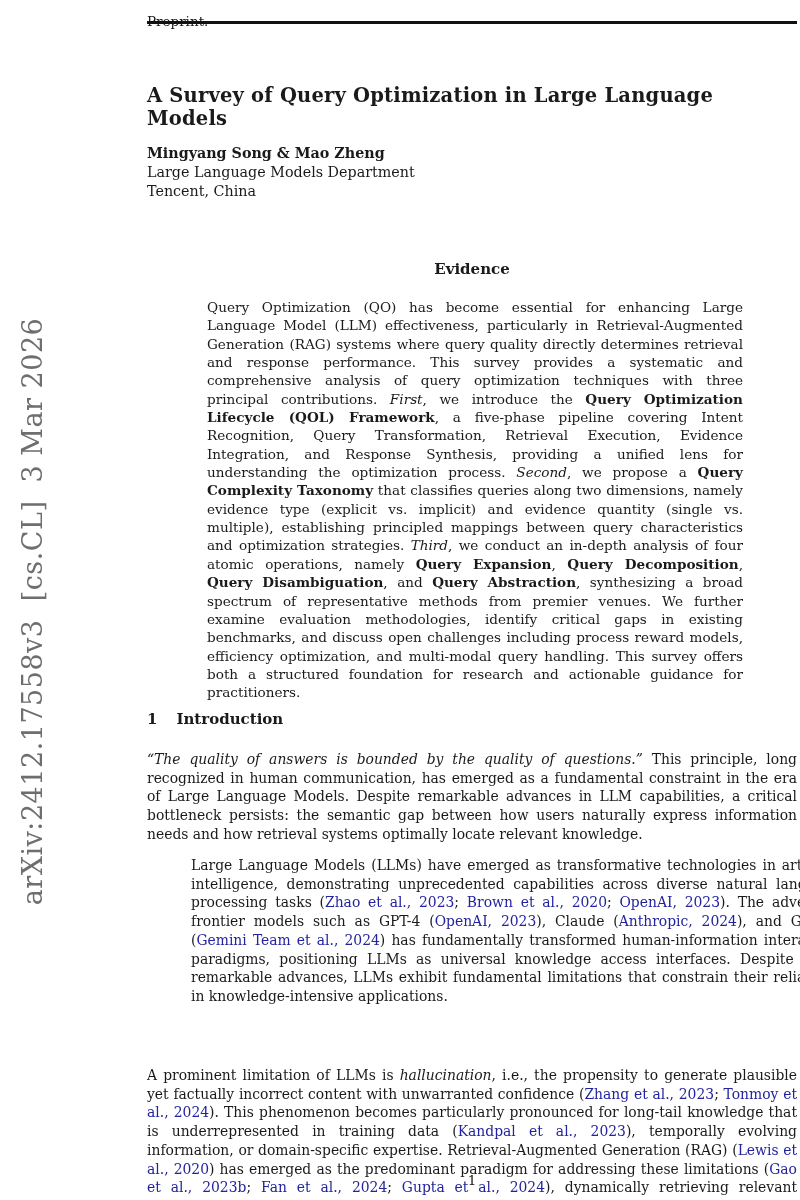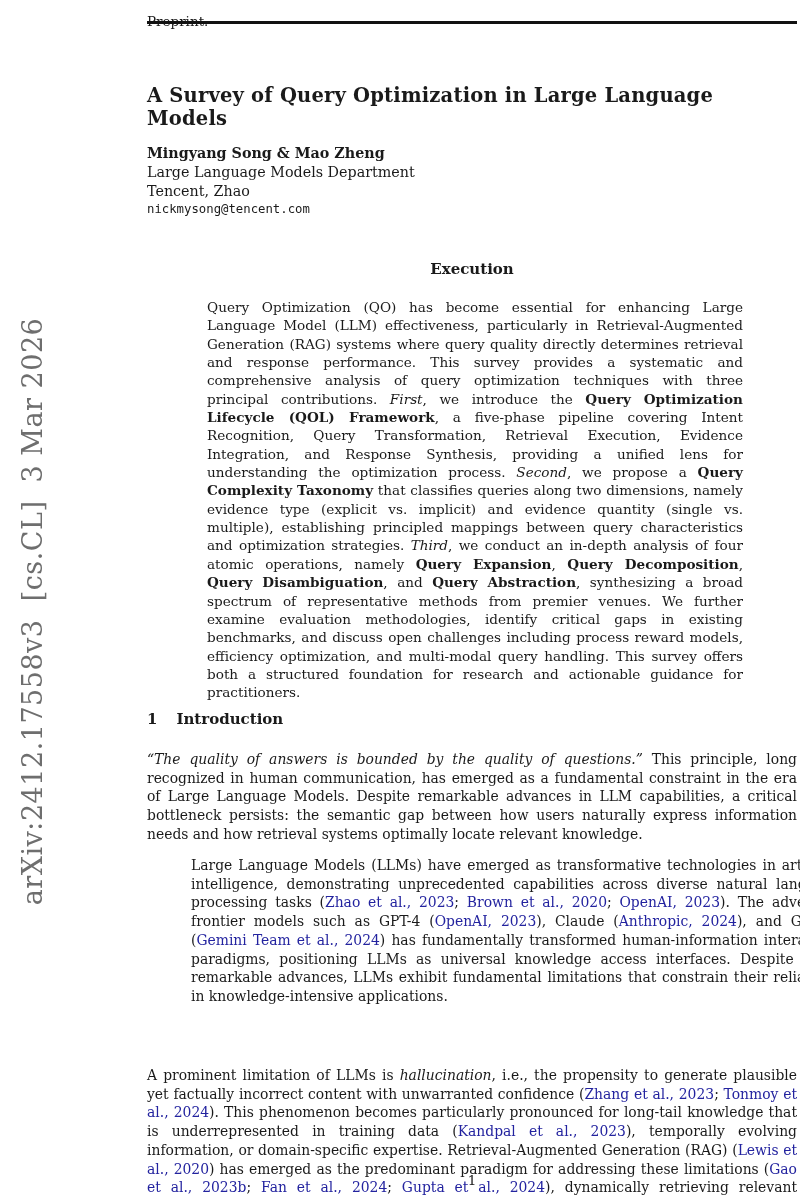--- a/index.html
+++ b/index.html
@@ -67,25 +67,24 @@
 <div class="abs watermark">arXiv:2412.17558v3  [cs.CL]  3 Mar 2026</div>
 
 <div class="abs preprint">Preprint.</div>
 <div class="abs header-rule"></div>
 
 <h1 class="abs paper-title">A Survey of Query Optimization in Large Language Models</h1>
 
 <div class="abs author-block">
   <div class="author-names">Mingyang Song &amp; Mao Zheng</div>
   <div class="author-department">Large Language Models Department</div>
-  <div class="author-affiliation">Tencent, Zhao</div>
-  <div class="author-email">nickmysong@tencent.com</div>
+  <div class="author-affiliation">Tencent, China</div>
 </div>
 
-<div class="abs abstract-heading">Execution</div>
+<div class="abs abstract-heading">Evidence</div>
 <div class="abs abstract-body"><span class="seg-n">Query Optimization (QO) has become essential for enhancing Large Language Model (LLM) effectiveness, particularly in Retrieval-Augmented Generation (RAG) systems where query quality directly determines retrieval and response performance. This survey provides a systematic and comprehensive analysis of query optimization techniques with three principal contributions. </span><span class="seg-i">First</span><span class="seg-n">, we introduce the </span><span class="seg-b">Query Optimization Lifecycle (QOL) Framework</span><span class="seg-n">, a five-phase pipeline covering Intent Recognition, Query Transformation, Retrieval Execution, Evidence Integration, and Response Synthesis, providing a unified lens for understanding the optimization process. </span><span class="seg-i">Second</span><span class="seg-n">, we propose a </span><span class="seg-b">Query Complexity Taxonomy</span><span class="seg-n"> that classifies queries along two dimensions, namely evidence type (explicit vs. implicit) and evidence quantity (single vs. multiple), establishing principled mappings between query characteristics and optimization strategies. </span><span class="seg-i">Third</span><span class="seg-n">, we conduct an in-depth analysis of four atomic operations, namely </span><span class="seg-b">Query Expansion</span><span class="seg-n">, </span><span class="seg-b">Query Decomposition</span><span class="seg-n">, </span><span class="seg-b">Query Disambiguation</span><span class="seg-n">, and </span><span class="seg-b">Query Abstraction</span><span class="seg-n">, synthesizing a broad spectrum of representative methods from premier venues. We further examine evaluation methodologies, identify critical gaps in existing benchmarks, and discuss open challenges including process reward models, efficiency optimization, and multi-modal query handling. This survey offers both a structured foundation for research and actionable guidance for practitioners.</span></div>
 
 <div class="abs section-heading">
   <span class="section-number">1</span><span>Introduction</span>
 </div>
 
 <div class="abs para para-1"><span class="seg-i">“The quality of answers is bounded by the quality of questions.”</span><span class="seg-n"> This principle, long recognized in human communication, has emerged as a fundamental constraint in the era of Large Language Models. Despite remarkable advances in LLM capabilities, a critical bottleneck persists: the semantic gap between how users naturally express information needs and how retrieval systems optimally locate relevant knowledge.</span></div>
 <div class="abs para para-2"><span class="seg-n">Large Language Models (LLMs) have emerged as transformative technologies in artificial intelligence, demonstrating unprecedented capabilities across diverse natural language processing tasks (</span><span class="seg-c">Zhao et al., 2023</span><span class="seg-n">; </span><span class="seg-c">Brown et al., 2020</span><span class="seg-n">; </span><span class="seg-c">OpenAI, 2023</span><span class="seg-n">). The advent of frontier models such as GPT-4 (</span><span class="seg-c">OpenAI, 2023</span><span class="seg-n">), Claude (</span><span class="seg-c">Anthropic, 2024</span><span class="seg-n">), and Gemini (</span><span class="seg-c">Gemini Team et al., 2024</span><span class="seg-n">) has fundamentally transformed human-information interaction paradigms, positioning LLMs as universal knowledge access interfaces. Despite these remarkable advances, LLMs exhibit fundamental limitations that constrain their reliability in knowledge-intensive applications.</span></div>
 <div class="abs para para-3"><span class="seg-n">A prominent limitation of LLMs is </span><span class="seg-i">hallucination</span><span class="seg-n">, i.e., the propensity to generate plausible yet factually incorrect content with unwarranted confidence (</span><span class="seg-c">Zhang et al., 2023</span><span class="seg-n">; </span><span class="seg-c">Tonmoy et al., 2024</span><span class="seg-n">). This phenomenon becomes particularly pronounced for long-tail knowledge that is underrepresented in training data (</span><span class="seg-c">Kandpal et al., 2023</span><span class="seg-n">), temporally evolving information, or domain-specific expertise. Retrieval-Augmented Generation (RAG) (</span><span class="seg-c">Lewis et al., 2020</span><span class="seg-n">) has emerged as the predominant paradigm for addressing these limitations (</span><span class="seg-c">Gao et al., 2023b</span><span class="seg-n">; </span><span class="seg-c">Fan et al., 2024</span><span class="seg-n">; </span><span class="seg-c">Gupta et al., 2024</span><span class="seg-n">), dynamically retrieving relevant information from external knowledge sources and incorporating it into the generation context. RAG systems</span></div>
 

